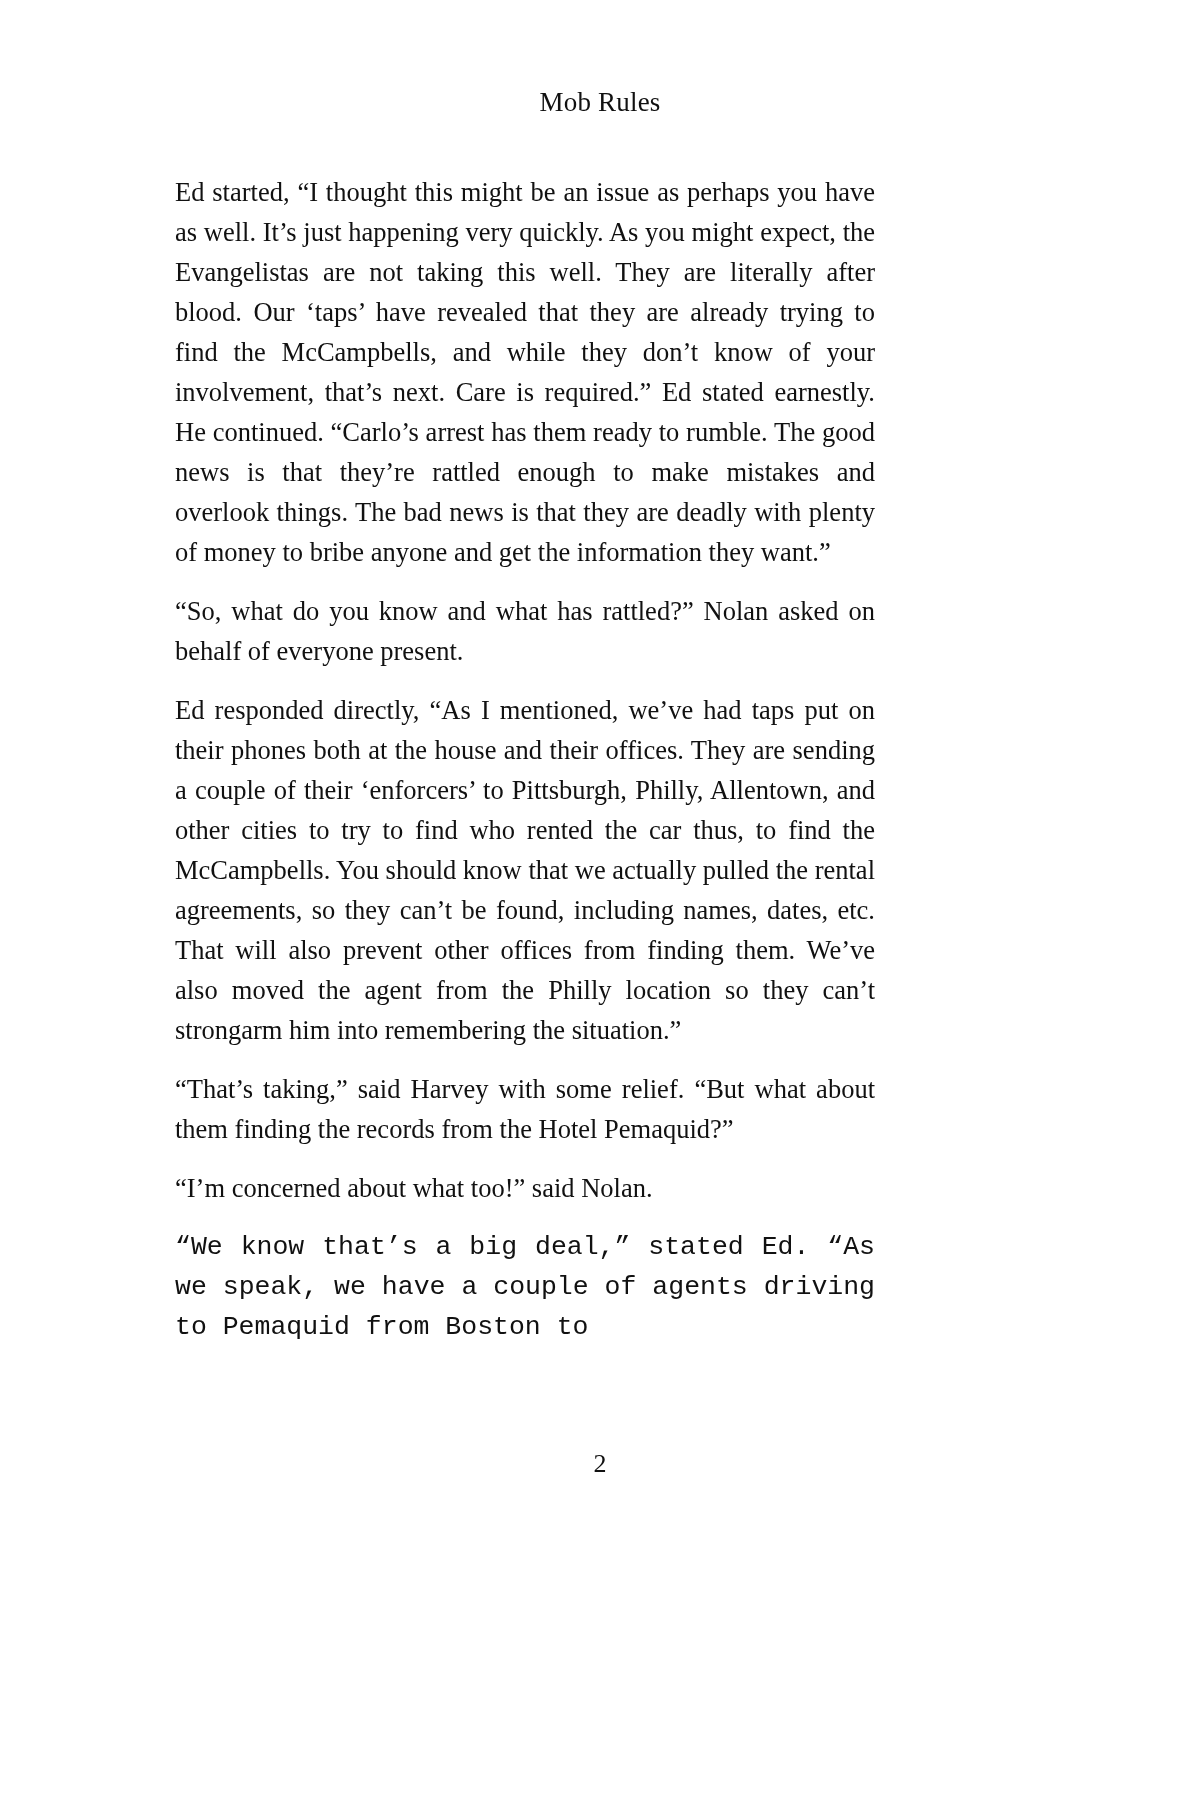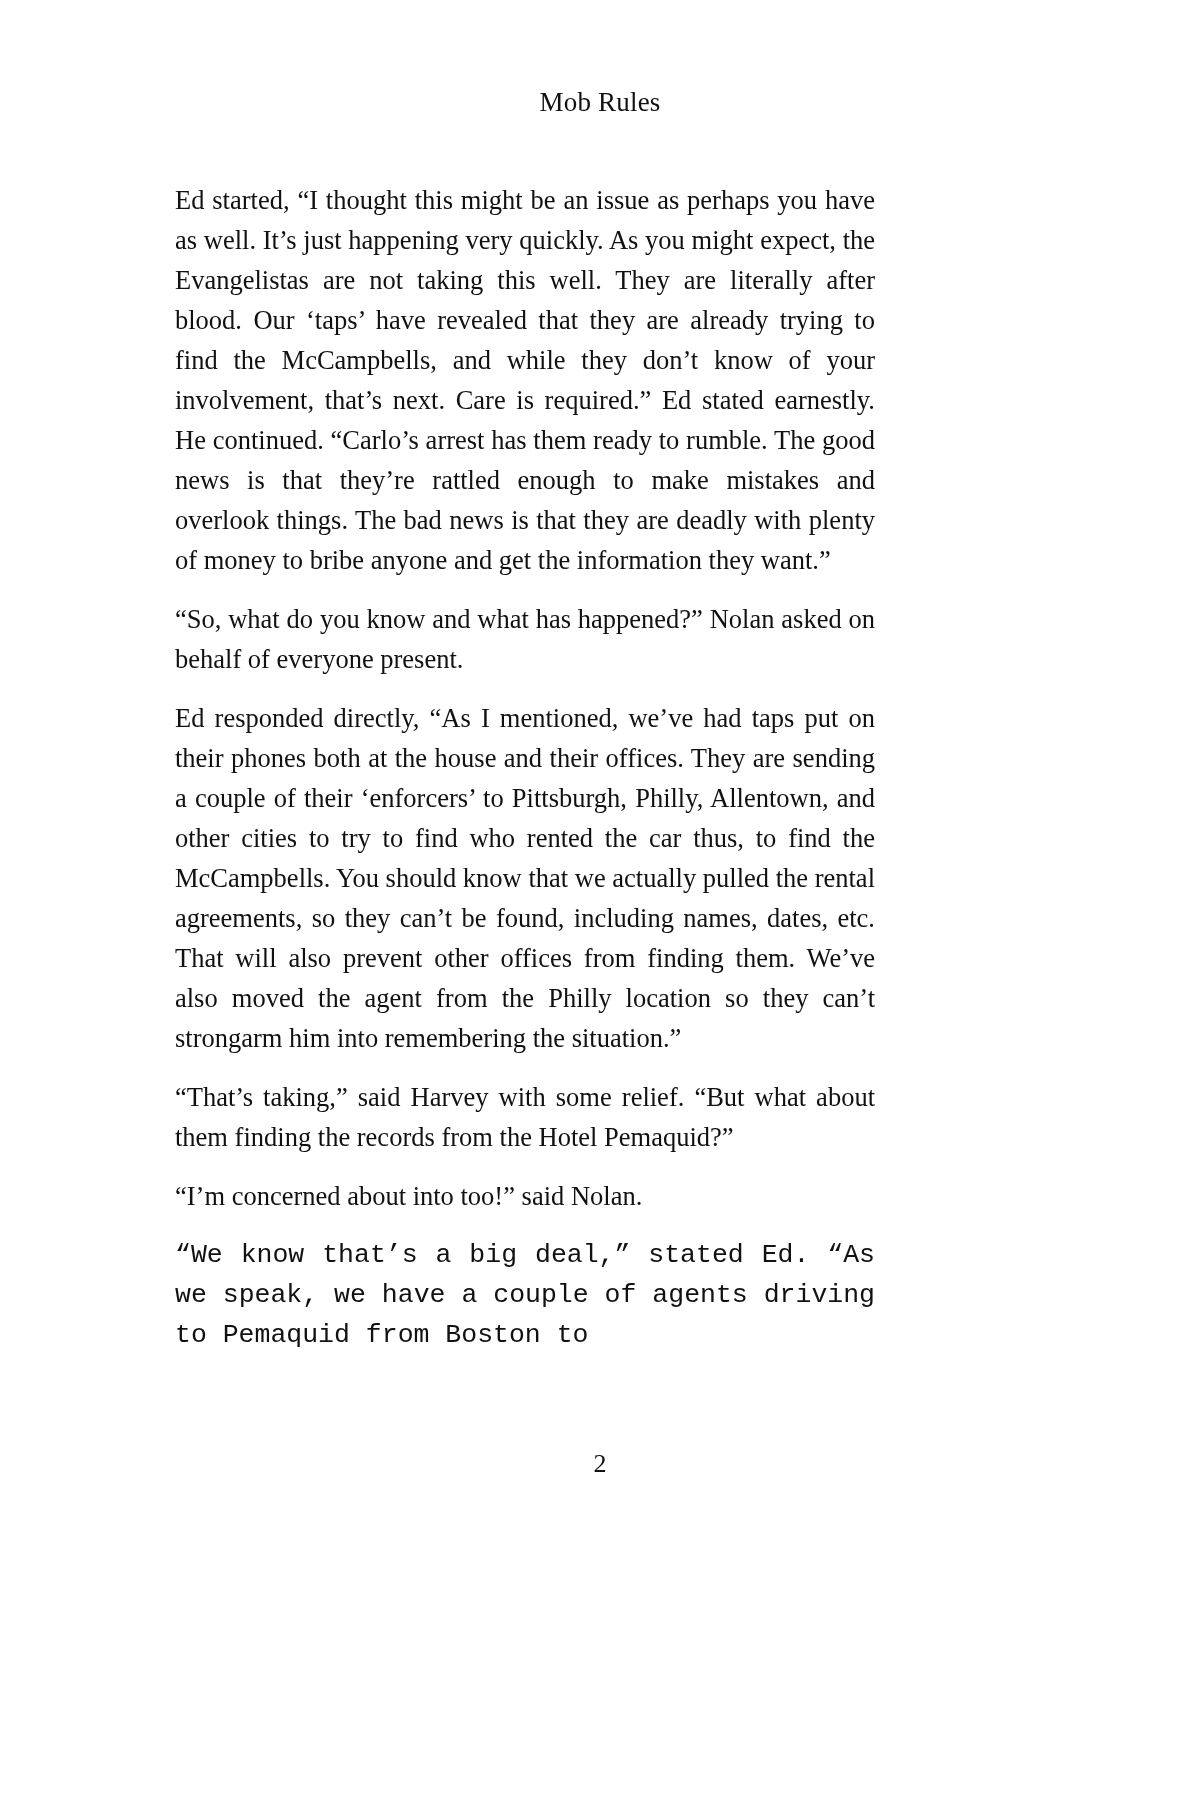--- a/index.html
+++ b/index.html
@@ -28,21 +28,21 @@
     left: 0;
     width: 1200px;
     text-align: center;
     font-size: 27px;
     line-height: 1.2;
     letter-spacing: 0.2px;
     color: #111111;
   }
   .text-block {
     position: absolute;
-    top: 180px;
+    top: 172px;
     left: 175px;
     width: 700px;
   }
   p.para {
     margin: 0 0 19px 0;
     font-size: 26.5px;
     line-height: 40px;
     text-align: justify;
     text-justify: inter-word;
     color: #111111;
@@ -67,22 +67,22 @@
 </style>
 </head>
 <body>
 
 <div class="page">
 
   <div class="running-head">Mob Rules</div>
 
   <div class="text-block">
     <p class="para">Ed started, “I thought this might be an issue as perhaps you have as well. It’s just happening very quickly. As you might expect, the Evangelistas are not taking this well. They are literally after blood. Our ‘taps’ have revealed that they are already trying to find the McCampbells, and while they don’t know of your involvement, that’s next. Care is required.” Ed stated earnestly. He continued. “Carlo’s arrest has them ready to rumble. The good news is that they’re rattled enough to make mistakes and overlook things. The bad news is that they are deadly with plenty of money to bribe anyone and get the information they want.”</p>
-    <p class="para">“So, what do you know and what has happened?” Nolan asked on behalf of everyone present.</p>
+    <p class="para">“So, what do you know and what has rattled?” Nolan asked on behalf of everyone present.</p>
     <p class="para">Ed responded directly, “As I mentioned, we’ve had taps put on their phones both at the house and their offices. They are sending a couple of their ‘enforcers’ to Pittsburgh, Philly, Allentown, and other cities to try to find who rented the car thus, to find the McCampbells. You should know that we actually pulled the rental agreements, so they can’t be found, including names, dates, etc. That will also prevent other offices from finding them. We’ve also moved the agent from the Philly location so they can’t strongarm him into remembering the situation.”</p>
     <p class="para">“That’s taking,” said Harvey with some relief. “But what about them finding the records from the Hotel Pemaquid?”</p>
-    <p class="para">“I’m concerned about into too!” said Nolan.</p>
+    <p class="para">“I’m concerned about what too!” said Nolan.</p>
     <p class="para">“We know that’s a big deal,” stated Ed. “As we speak, we have a couple of agents driving to Pemaquid from Boston to</p>
   </div>
 
   <div class="folio">2</div>
 
 </div>
 
 </body></html>

